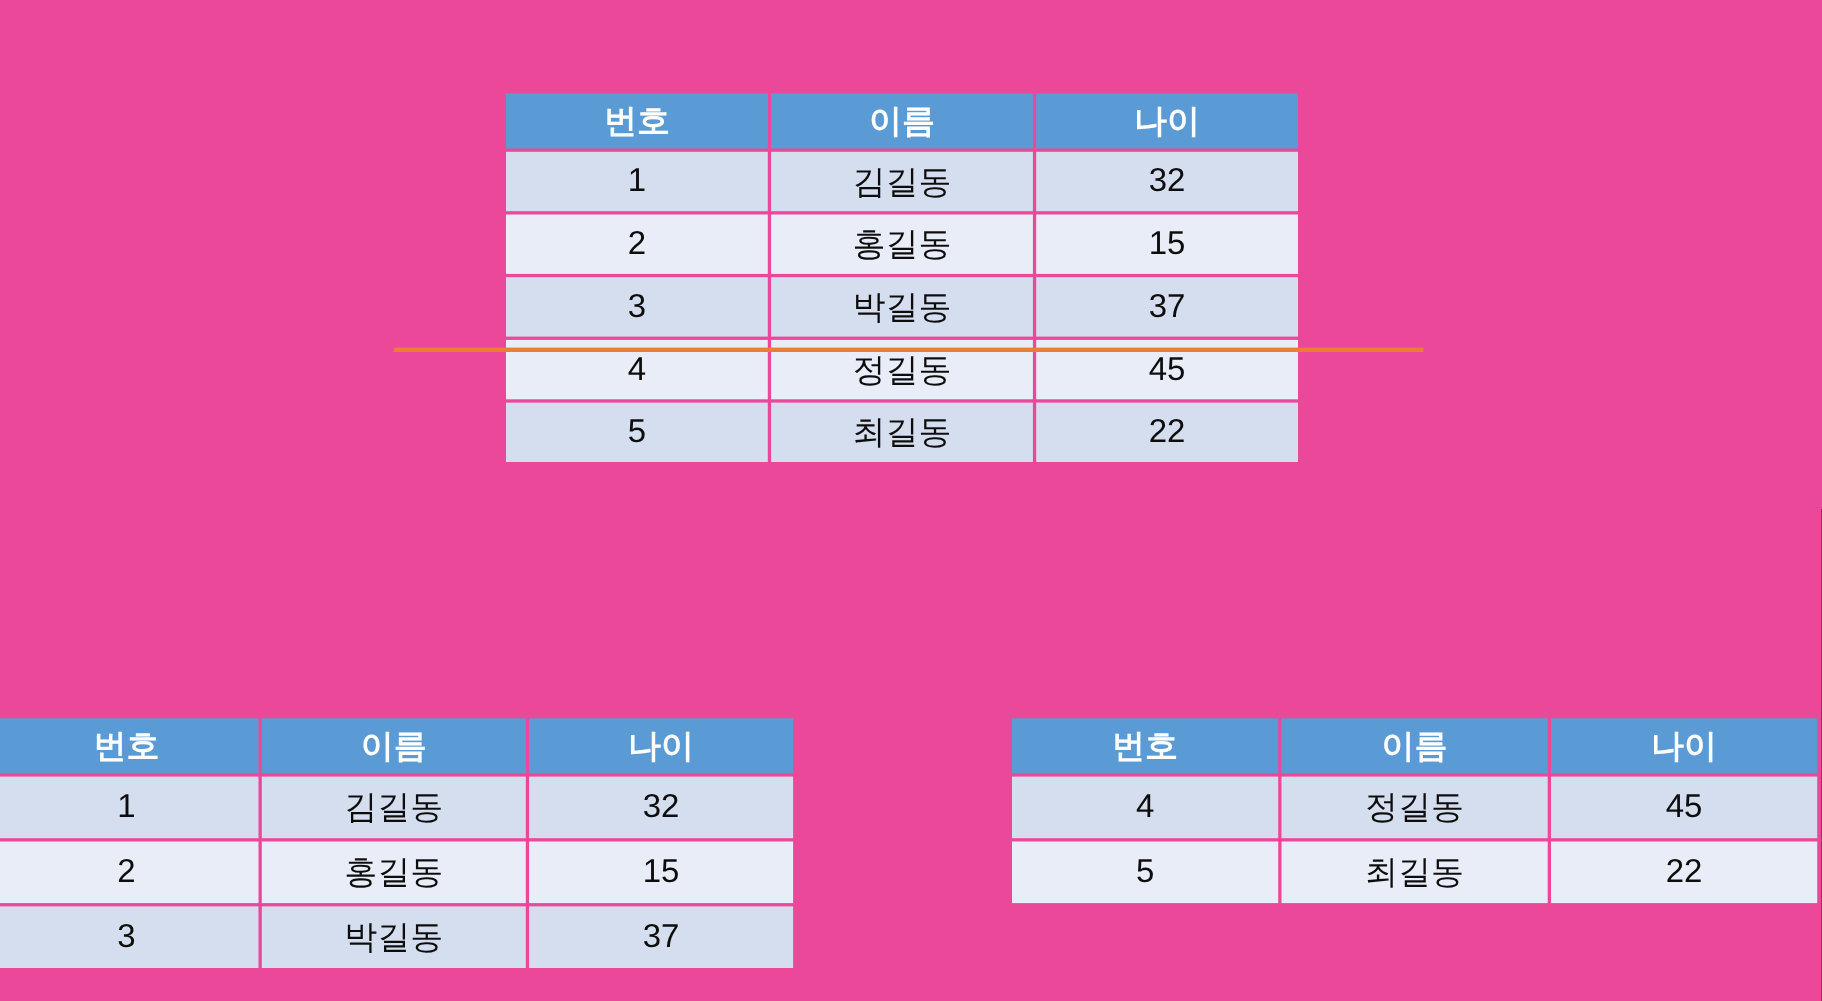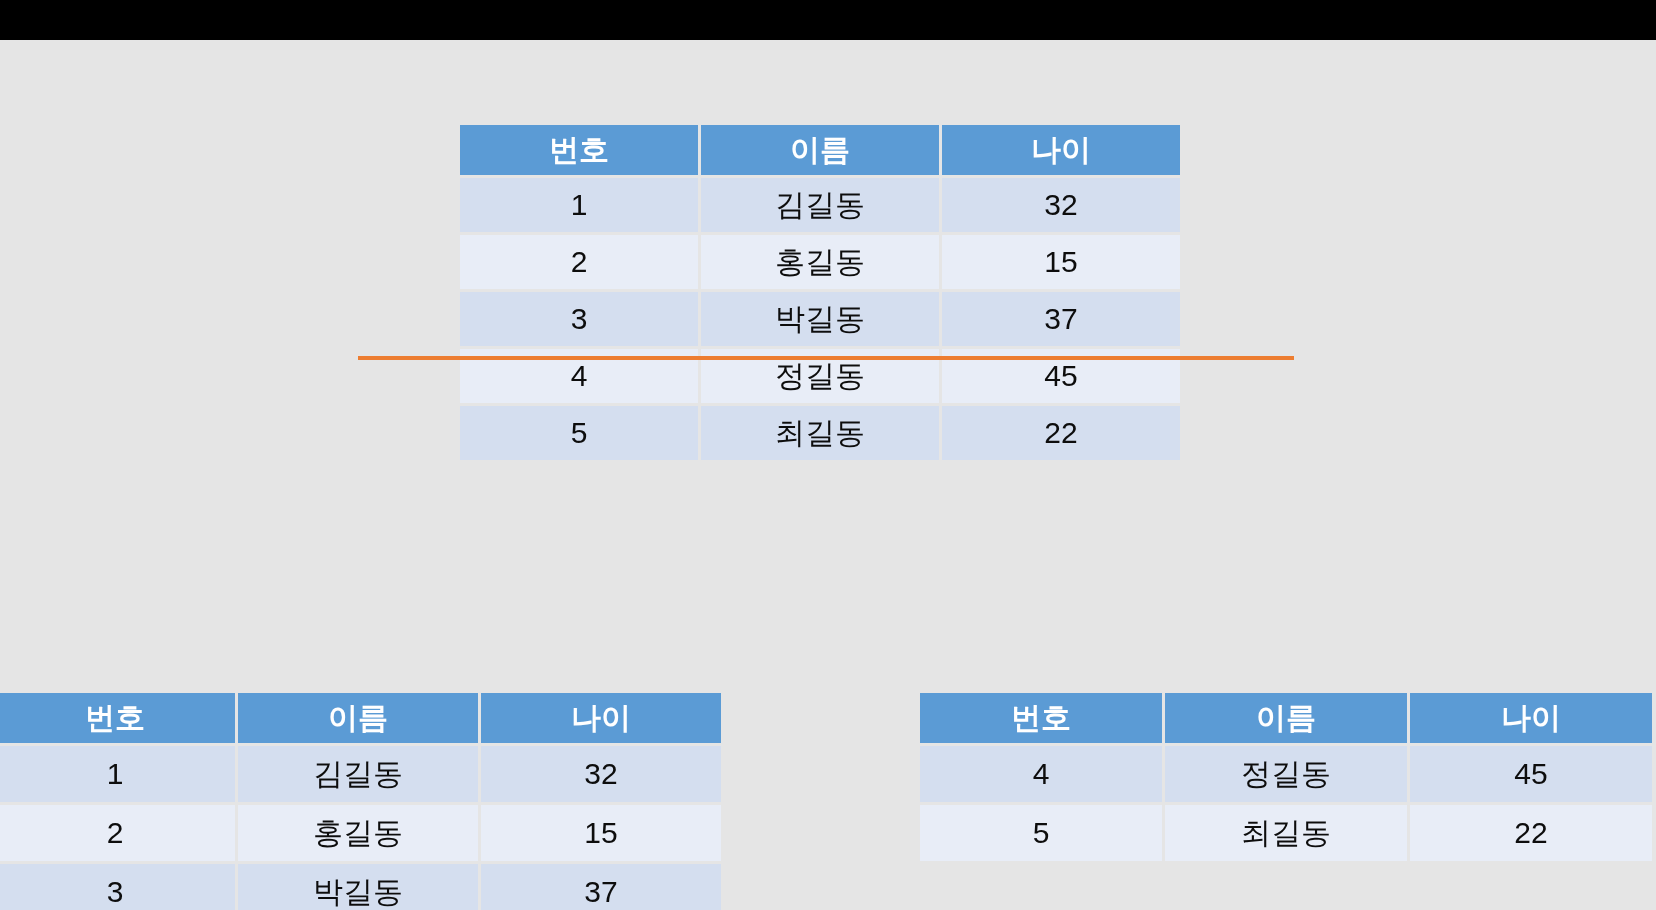--- a/index.html
+++ b/index.html
@@ -11,22 +11,21 @@
     width: 1656px;
     height: 910px;
     position: relative;
     overflow: hidden;
     font-family: "Liberation Sans", "DejaVu Sans", sans-serif;
   }
 
   .canvas {
     position: absolute;
     inset: 0;
-    background: #e5e5e5;
-    margin-top: 40px;
+    background: #ec4899;
   }
 
   
   .data-table {
     position: absolute;
     border-collapse: separate;
     border-spacing: 3px;
     table-layout: fixed;
     background: transparent;
   }

